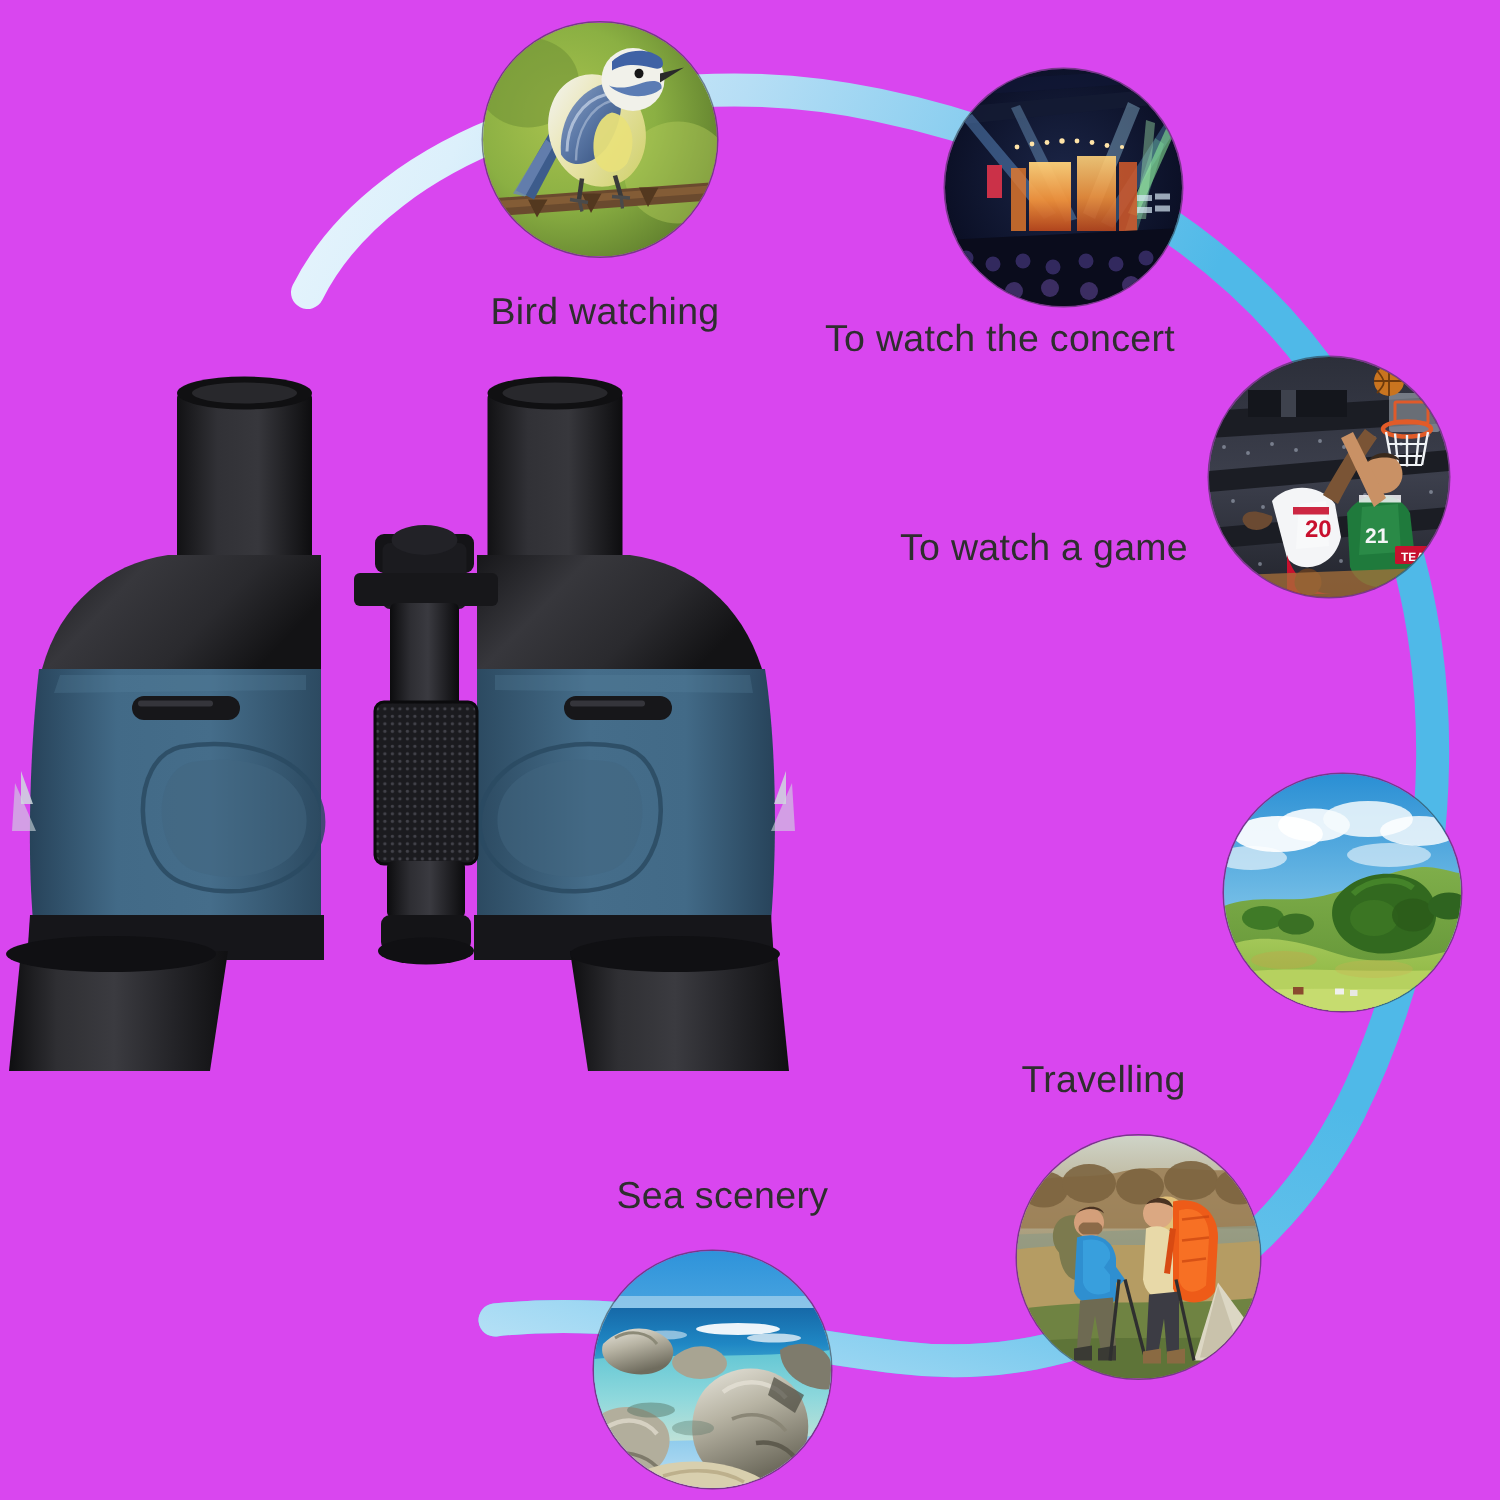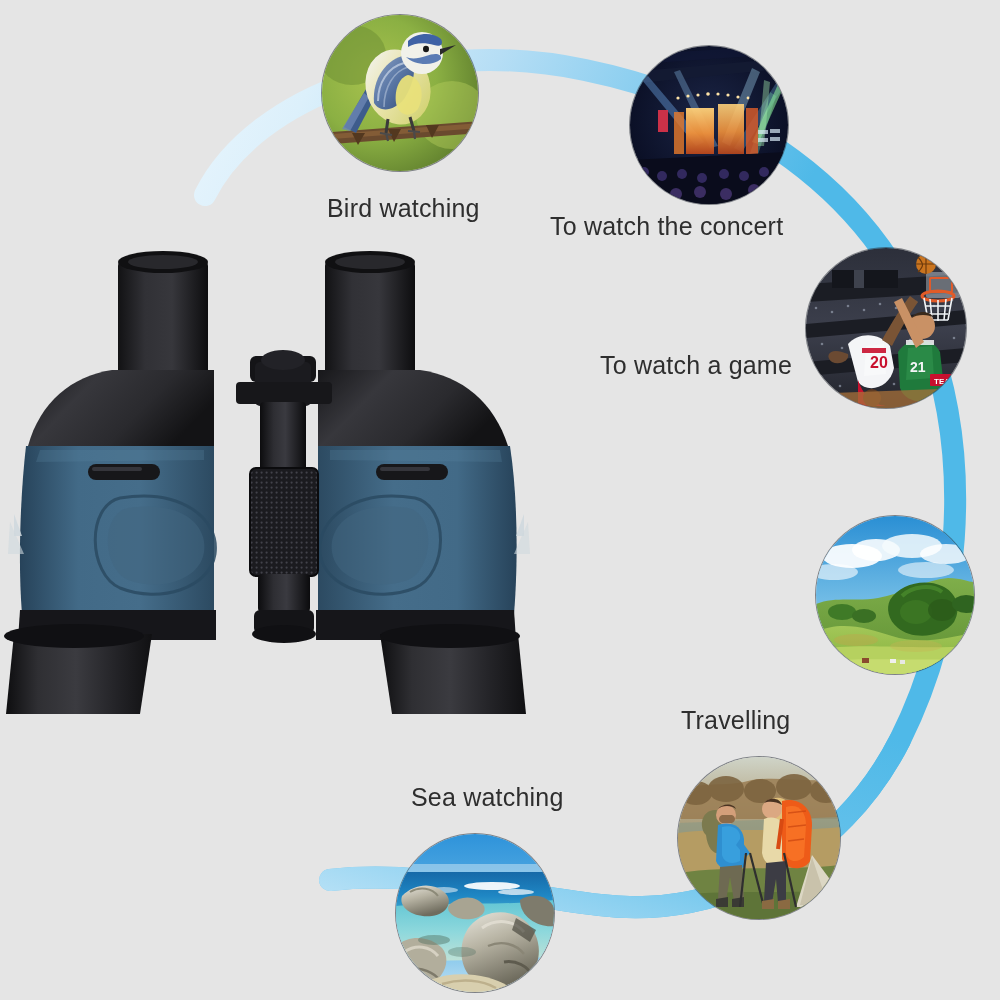--- a/index.html
+++ b/index.html
@@ -4,21 +4,21 @@
 <style>
   html, body {
     margin: 0;
     padding: 0;
     background: #ffffff;
   }
   #canvas {
     position: relative;
     width: 1000px;
     height: 1000px;
-    background: #e5e5e5;
+    background: #d946ef;
     overflow: hidden;
     font-family: "Liberation Sans", sans-serif;
   }
 
   
   .arc-layer {
     position: absolute;
     left: 0; top: 0;
     width: 1000px; height: 1000px;
     pointer-events: none;
@@ -322,21 +322,21 @@
       <g fill="#d8e8f5" opacity="0.7">
         <rect x="128" y="84" width="10" height="4"></rect>
         <rect x="140" y="83" width="10" height="4"></rect>
         <rect x="128" y="92" width="10" height="4"></rect>
         <rect x="140" y="91" width="10" height="4"></rect>
       </g>
     </svg>
   </div>
   <div class="label" style="left:550px; top:212px;">To watch the concert</div>
 
-  <div class="photo-circle" style="left:806px; top:248px; width:160px; height:160px;">
+  <div class="photo-circle" style="left:806px; top:238px; width:160px; height:160px;">
     <svg viewBox="0 0 160 160" width="160" height="160">
       <defs>
         <linearGradient id="crowdGrad" x1="0" y1="0" x2="0" y2="1">
           <stop offset="0%" stop-color="#2c2f3a"></stop>
           <stop offset="50%" stop-color="#3c3f4c"></stop>
           <stop offset="100%" stop-color="#22242c"></stop>
         </linearGradient>
       </defs>
       <rect width="160" height="160" fill="url(#crowdGrad)"></rect>
 
@@ -572,15 +572,15 @@
       <path d="M 8 118 C 20 110, 34 112, 42 122" fill="none" stroke="#ded9cc" stroke-width="3" opacity="0.8"></path>
       <path d="M 6 136 C 20 132, 34 136, 42 144" fill="none" stroke="#7e7a6a" stroke-width="2.4"></path>
 
       <path d="M 34 146 C 60 136, 92 140, 112 152 L 112 158 L 30 158 Z" fill="#d8cfae"></path>
       <path d="M 46 150 C 66 144, 86 146, 100 154" fill="none" stroke="#bdb08c" stroke-width="2.4"></path>
 
       <ellipse cx="38" cy="106" rx="16" ry="5" fill="#4f6f60" opacity="0.45"></ellipse>
       <ellipse cx="66" cy="118" rx="14" ry="5" fill="#4f6f60" opacity="0.35"></ellipse>
     </svg>
   </div>
-  <div class="label" style="left:411px; top:783px;">Sea watching</div>
+  <div class="label" style="left:411px; top:783px;">Sea scenery</div>
 
 </div>
 
 </body></html>

